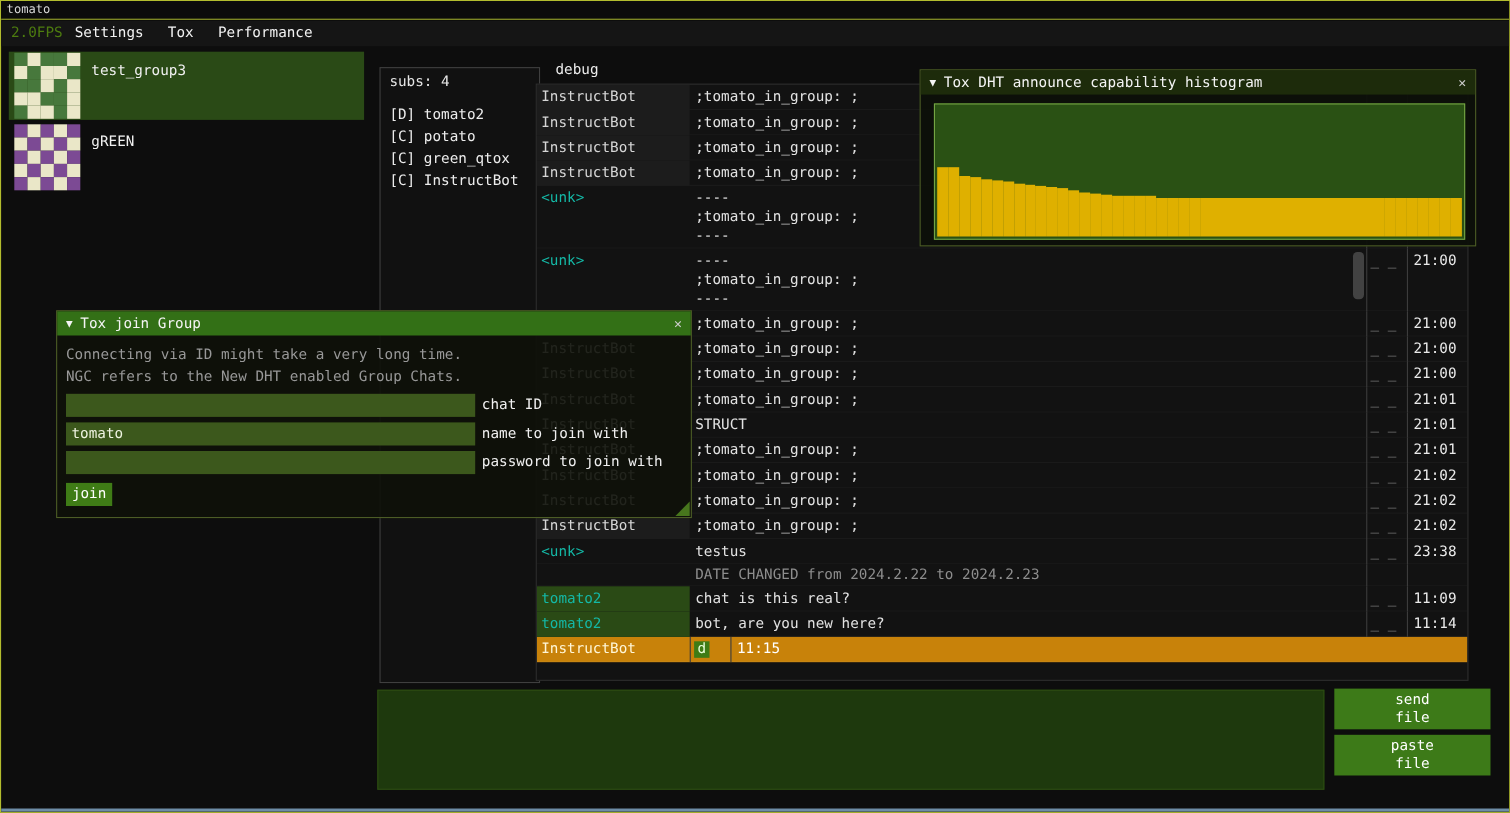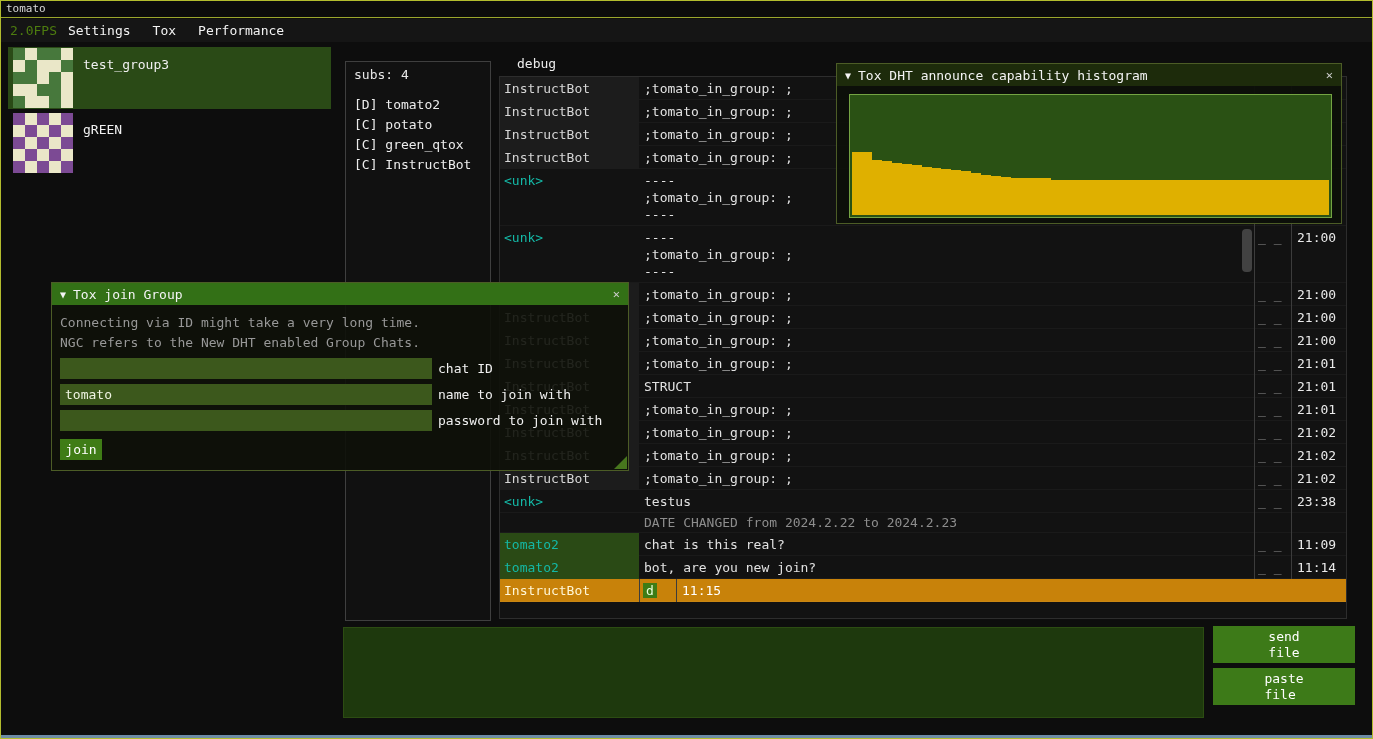--- a/index.html
+++ b/index.html
@@ -13,21 +13,21 @@
 .fps{color:#4d7c0f}
 .menu-item{padding:3px 11px;color:#f2f2f2;cursor:default}
 .group-list{position:absolute;left:7px;top:46px;width:323px}
 .group-row{display:flex;gap:10px;height:62px;margin-bottom:3px;padding:1px 0 1px 5px;align-items:flex-start}
 .group-row.selected{background:#2a4a16}
 .avatar{width:60px;height:60px;display:grid;grid-template-columns:repeat(5,1fr);grid-template-rows:repeat(5,1fr);flex:none}
 .group-label{padding-top:9px;color:#f0f0f0}
 .subs-panel{position:absolute;left:344px;top:60px;width:146px;height:560px;border:1px solid #3f3f3f;background:#111;padding:5px 0 0 8px}
 .subs-header{margin-bottom:13px}
 .member{line-height:20px;color:#ececec;cursor:default}
-.chat-panel{position:absolute;left:498px;top:55px;width:848px;height:563px}
+.chat-panel{position:absolute;left:486px;top:55px;width:848px;height:563px}
 .debug-tab{height:20px;padding-left:18px;color:#ececec}
 .chat-table{position:absolute;left:0;top:20px;width:848px;bottom:0;border:1px solid #2d2d2d;background:#121212;overflow:hidden}
 .chat-row{display:flex;min-height:23px;line-height:17px;box-shadow:inset 0 -1px 0 rgba(255,255,255,0.035)}
 .chat-row.date{min-height:20px;height:20px;line-height:14px;color:#8d8d8d}
 .chat-row.date .cell-msg{color:#8d8d8d}
 .cell-name{width:139px;flex:none;padding:3px 4px;overflow:hidden;white-space:nowrap}
 .cell-msg{flex:1;padding:3px 5px;white-space:pre-line;color:#e2e2e2;overflow:hidden}
 .cell-flags{width:37px;flex:none;border-left:1px solid #3c3c3c;padding:3px 3px;color:#8f8f8f}
 .cell-time{width:55px;flex:none;border-left:1px solid #3c3c3c;padding:3px 5px;color:#eaeaea}
 .name-bot{background:#1c1c1c;color:#d6d6d6}
@@ -35,21 +35,21 @@
 .name-tomato2{background:#2a4a15;color:#14b8a6}
 .chat-row.hl{background:#c8820a}
 .chat-row.hl .cell-name{background:transparent;color:#fff6d6}
 .chat-row.hl .cell-msg{color:#fdf3cf}
 .chat-row.hl .cell-time{color:#fff}
 .chip{background:#3e7c15;color:#eaffda;padding:0 3px}
 .scroll-thumb{position:absolute;left:743px;top:173px;width:10px;height:43px;background:#424242;border-radius:4px}
 .compose{position:absolute;left:342px;top:626px;width:861px;height:91px;background:#1e390d;border:1px solid #2c4c12;
          resize:none;outline:none;color:#dfe8d0;font:inherit;padding:6px}
 .file-btn{position:absolute;left:1212px;width:142px;height:37px;background:#3d7a18;color:#fff;display:flex;align-items:center;
-          justify-content:center;white-space:pre-line;line-height:16px;cursor:default}
+          justify-content:center;text-align:center;white-space:pre-line;line-height:16px;cursor:default}
 .file-btn.send{top:625px}
 .file-btn.paste{top:667px}
 .float-win{position:absolute;border:1px solid #4c5c26}
 .win-title{height:22px;display:flex;align-items:center;gap:7px;padding:0 8px;color:#f4f4f4;cursor:default}
 .collapse{font-size:10px}
 .win-close{margin-left:auto;color:#cfcfcf;font-size:12px;cursor:default}
 .hist-win{left:835px;top:62px;width:506px;height:161px;z-index:20;background:rgba(13,16,9,0.96)}
 .hist-win .win-title{background:#1d2b0b}
 .hist-plot{position:absolute;left:12px;top:30px;width:483px;height:124px;background:#2a5114;border:1px solid #74a443;
            display:flex;align-items:flex-end;padding:2px}
@@ -268,21 +268,21 @@
             <div class="cell-time"></div>
           </div>
           <div class="chat-row">
             <div class="cell-name name-tomato2">tomato2</div>
             <div class="cell-msg">chat is this real?</div>
             <div class="cell-flags"><span>_ _</span></div>
             <div class="cell-time">11:09</div>
           </div>
           <div class="chat-row">
             <div class="cell-name name-tomato2">tomato2</div>
-            <div class="cell-msg">bot, are you new join?</div>
+            <div class="cell-msg">bot, are you new here?</div>
             <div class="cell-flags"><span>_ _</span></div>
             <div class="cell-time">11:14</div>
           </div>
           <div class="chat-row hl">
             <div class="cell-name name-bot">InstructBot</div>
             <div class="cell-flags"><span class="chip">d</span></div>
             <div class="cell-time">11:15</div>
           </div>
         </div>
     </div>

